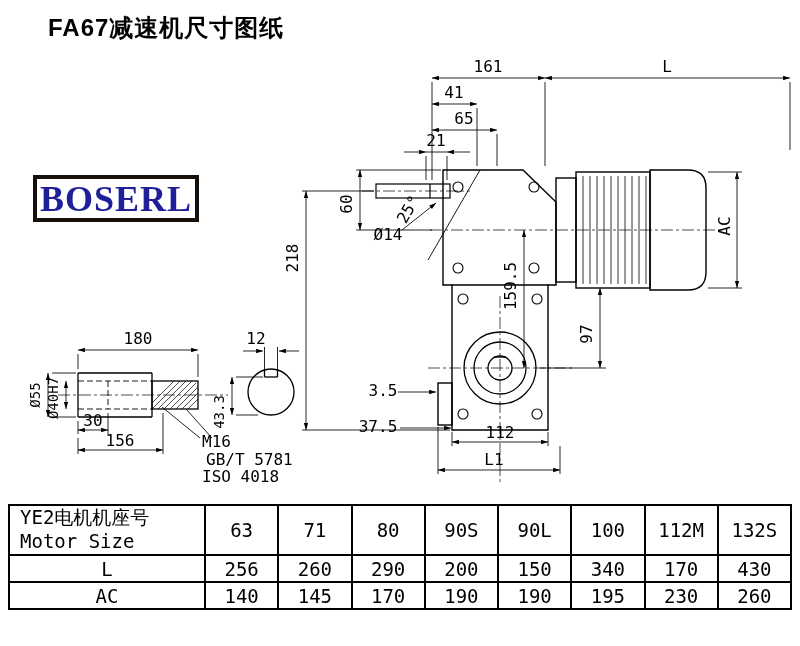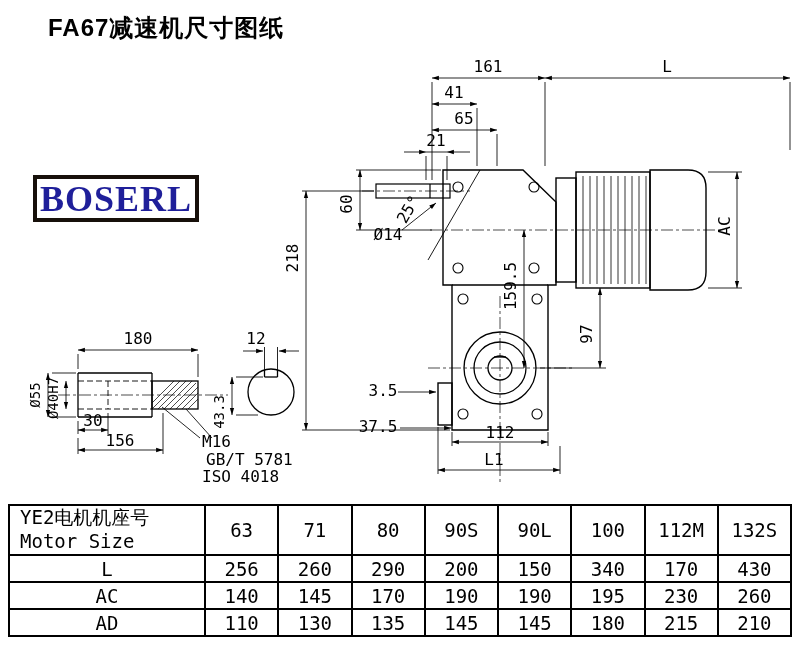--- a/index.html
+++ b/index.html
@@ -319,25 +319,14 @@
     <td>AC</td>
     <td>140</td>
     <td>145</td>
     <td>170</td>
     <td>190</td>
     <td>190</td>
     <td>195</td>
     <td>230</td>
     <td>260</td>
   </tr>
-  <tr>
-    <td>AD</td>
-    <td>110</td>
-    <td>130</td>
-    <td>135</td>
-    <td>145</td>
-    <td>145</td>
-    <td>180</td>
-    <td>215</td>
-    <td>210</td>
-  </tr>
 </tbody>
   </table>
 
 </body></html>

